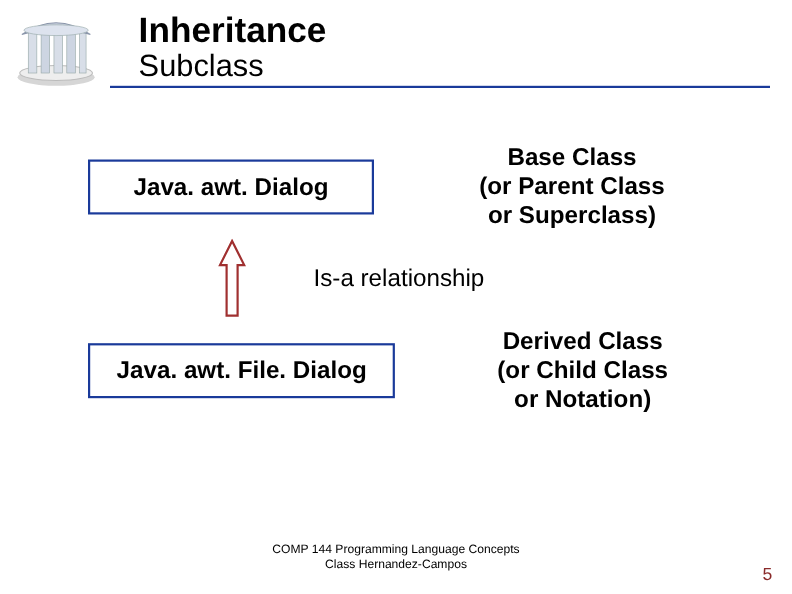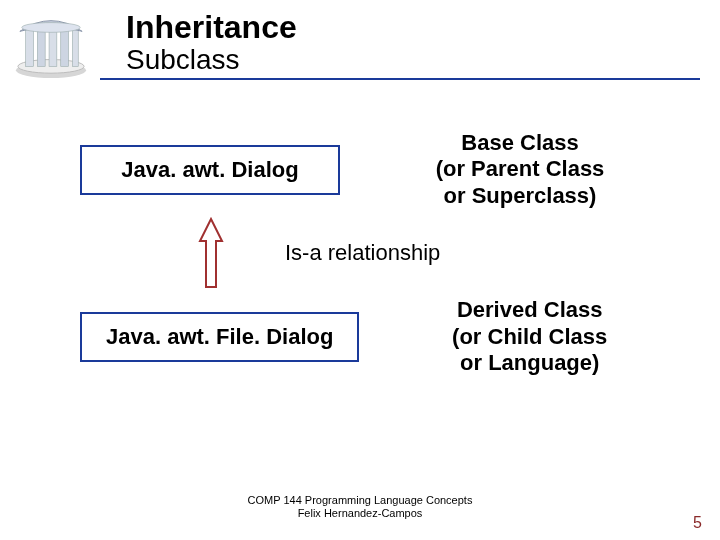--- a/index.html
+++ b/index.html
@@ -150,24 +150,24 @@
       <polygon points="13,2 24,24 18,24 18,70 8,70 8,24 2,24" fill="#ffffff" stroke="#a03030" stroke-width="2"></polygon>
     </svg>
     <div class="rel-label">Is-a relationship</div>
   </div>
 
   <div class="row">
     <div class="class-box">Java. awt. File. Dialog</div>
     <div class="desc">
       <span>Derived Class</span><br>
       <span>(or Child Class</span><br>
-      <span>or Language)</span>
+      <span>or Notation)</span>
     </div>
   </div>
 
 </div>
 
 <div class="footer">
   <span>COMP 144 Programming Language Concepts</span><br>
-  <span>Felix Hernandez-Campos</span>
+  <span>Class Hernandez-Campos</span>
 </div>
 
 <div class="pagenum">5</div>
 
 </body></html>

